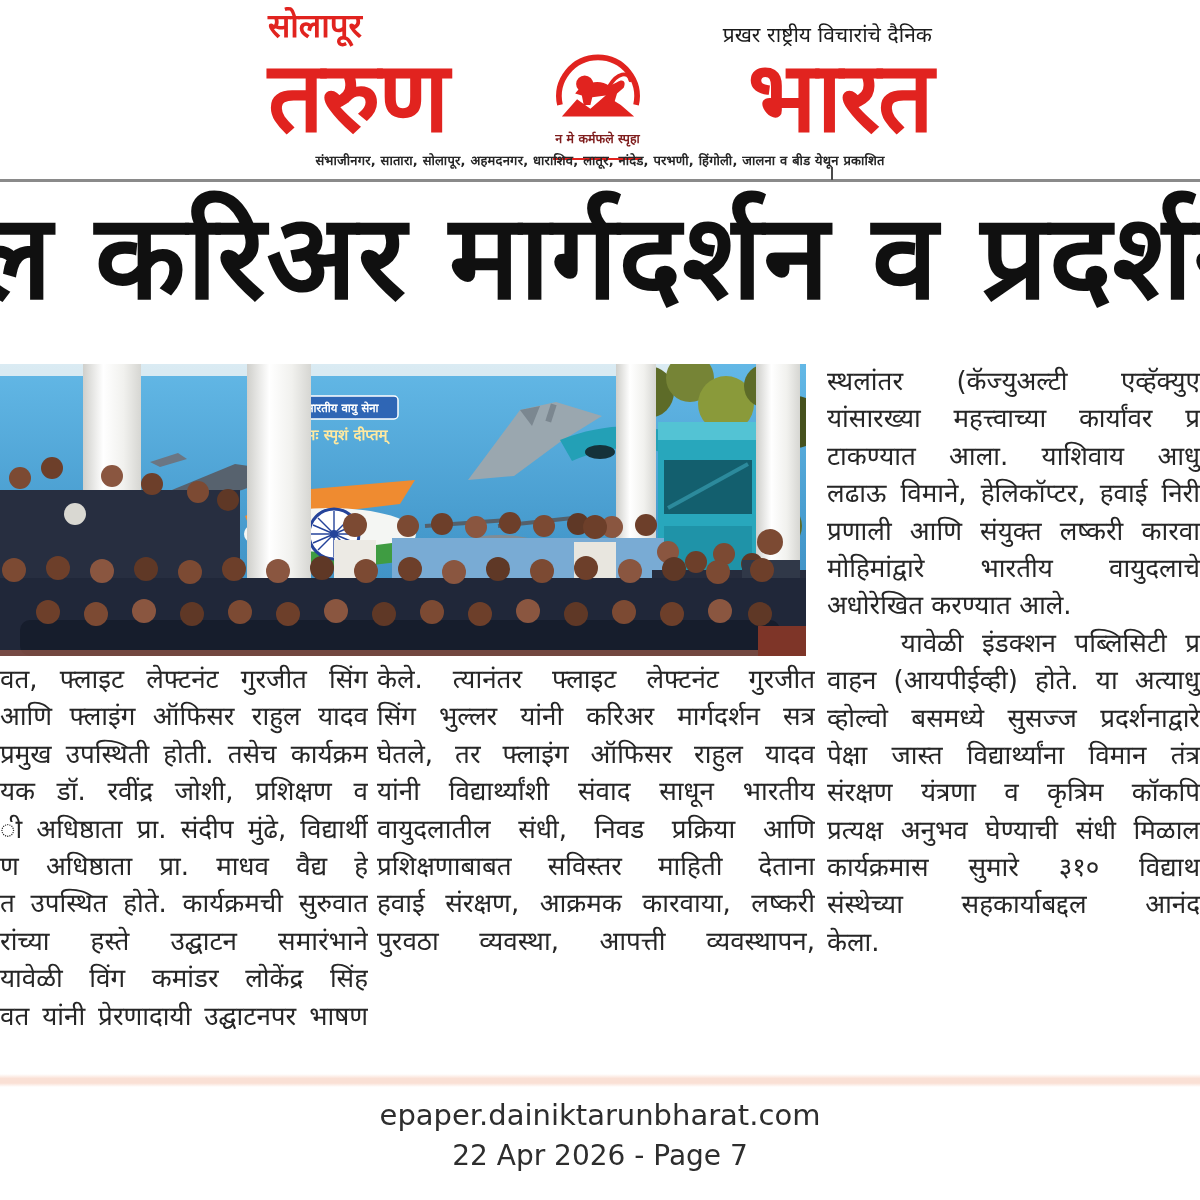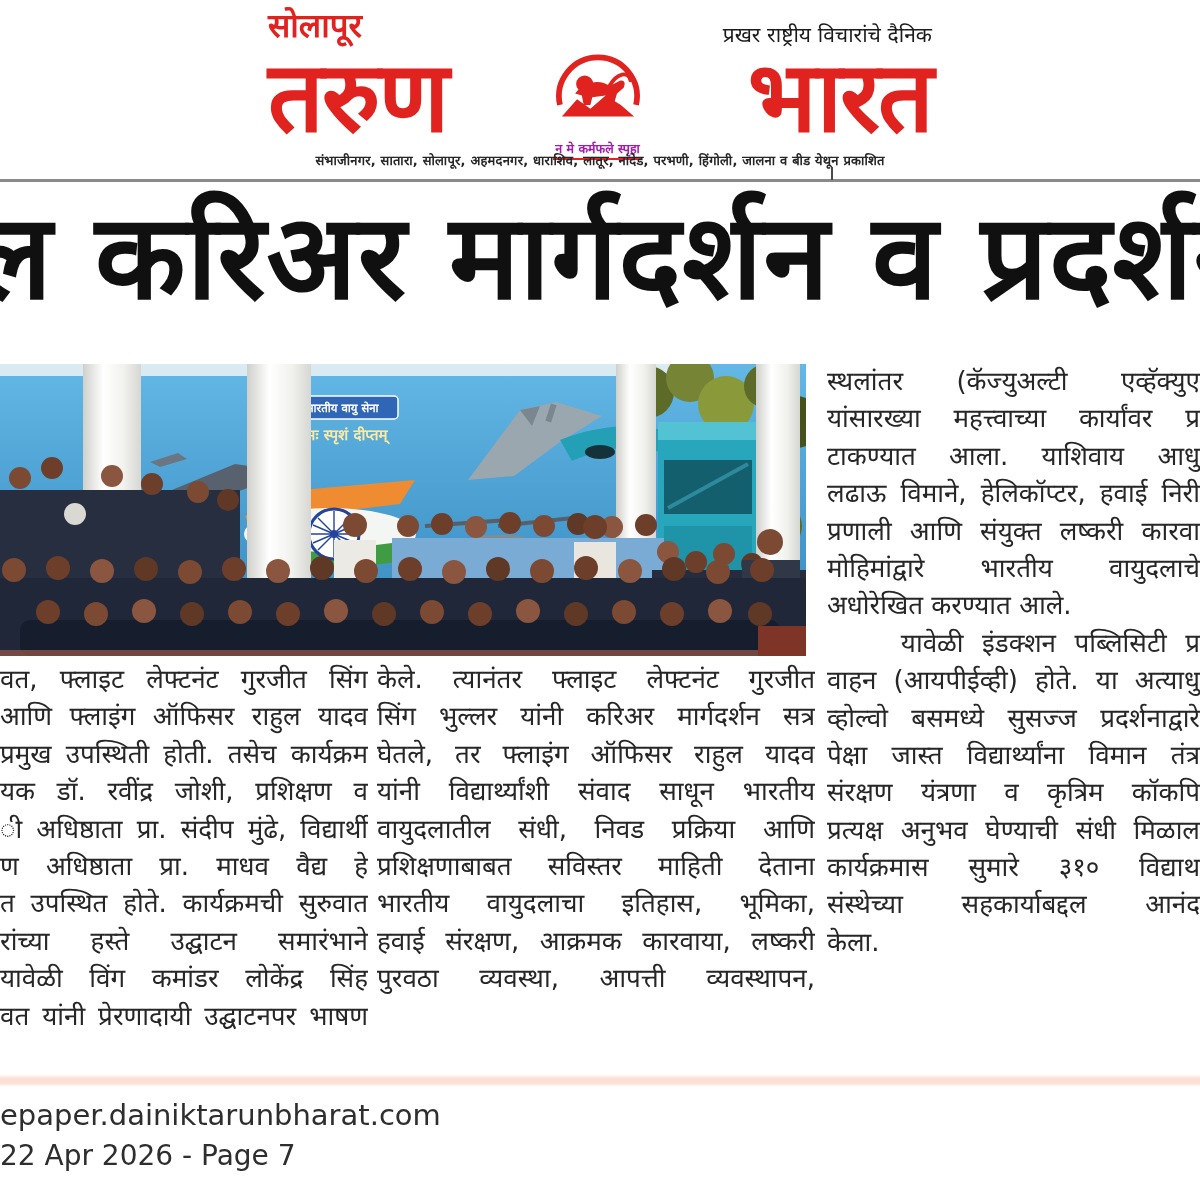--- a/index.html
+++ b/index.html
@@ -8,21 +8,21 @@
     background:#ffffff;
     font-family:"DejaVu Sans", sans-serif;
   }
   .abs{position:absolute;}
   
   .edition{left:268px;top:8px;font-size:33px;font-weight:bold;color:#e1231f;line-height:1.1;}
   .tagline{right:268px;top:20px;font-size:21px;font-weight:normal;color:#1b1b1b;}
   .title-row{left:268px;top:34px;width:664px;display:flex;justify-content:space-between;align-items:center;}
   .title-word{font-size:98px;font-weight:bold;color:#e1231f;line-height:1.05;letter-spacing:-2px;white-space:nowrap;}
   .logo-col{display:flex;flex-direction:column;align-items:center;margin-top:12px;}
-  .motto{font-size:12.5px;font-weight:bold;color:#a21caf;border-bottom:2px solid #e1231f;padding:0 2px 1px;margin-top:16px;white-space:nowrap;}
+  .motto{font-size:12.5px;font-weight:bold;color:#7f1d1d;border-bottom:2px solid #e1231f;padding:0 2px 11px;margin-top:6px;white-space:nowrap;}
   .cities{left:268px;top:151px;width:664px;text-align:center;font-size:13px;font-weight:bold;color:#262626;letter-spacing:.2px;white-space:nowrap;}
   .header-rule{left:0;top:179px;width:1200px;height:3px;background:#8a8a8a;}
   .header-tick{left:831px;top:167px;width:2px;height:13px;background:#4a4a4a;}
   
   .headline{left:-28px;top:186px;font-size:118px;font-weight:bold;color:#101010;
     white-space:nowrap;line-height:1.2;font-family:"DejaVu Serif", serif;letter-spacing:1px;}
   
   .photo{left:0;top:364px;width:806px;height:292px;}
   .photo svg{display:block;}
   
@@ -30,21 +30,21 @@
     font-family:"DejaVu Sans", sans-serif;}
   .col-left{left:0;top:661px;width:368px;}
   .col-middle{left:377px;top:661px;width:438px;}
   .col-right{left:827px;top:363px;width:373px;}
   .bodyline{text-align:justify;text-align-last:justify;text-justify:inter-word;
     white-space:nowrap;overflow:hidden;height:37.4px;}
   .bodyline.endline{text-align-last:left;}
   
   .pink-band{left:0;top:1074px;width:1200px;height:13px;
     background:linear-gradient(#ffffff 0%,#fae0d5 35%,#fae0d5 70%,#ffffff 100%);}
-  .footer{left:0;top:1098px;width:1200px;color:#2e2e2e;}
+  .footer{left:0;top:1098px;width:1200px;text-align:center;color:#2e2e2e;}
   .footer-site{font-size:29px;}
   .footer-date{font-size:28px;margin-top:7px;}
 </style>
 </head>
 <body>
 
 <div class="abs edition">सोलापूर</div>
 <div class="abs tagline">प्रखर राष्ट्रीय विचारांचे दैनिक</div>
 
 <div class="abs title-row">
@@ -248,21 +248,20 @@
     <div class="bodyline">यावेळी विंग कमांडर लोकेंद्र सिंह</div>
     <div class="bodyline">वत यांनी प्रेरणादायी उद्घाटनपर भाषण</div>
   </div>
 <div class="abs col col-middle">
     <div class="bodyline">केले. त्यानंतर फ्लाइट लेफ्टनंट गुरजीत</div>
     <div class="bodyline">सिंग भुल्लर यांनी करिअर मार्गदर्शन सत्र</div>
     <div class="bodyline">घेतले, तर फ्लाइंग ऑफिसर राहुल यादव</div>
     <div class="bodyline">यांनी विद्यार्थ्यांशी संवाद साधून भारतीय</div>
     <div class="bodyline">वायुदलातील संधी, निवड प्रक्रिया आणि</div>
     <div class="bodyline">प्रशिक्षणाबाबत सविस्तर माहिती देताना</div>
-    <div class="bodyline">भारतीय वायुदलाचा इतिहास, भूमिका,</div>
     <div class="bodyline">हवाई संरक्षण, आक्रमक कारवाया, लष्करी</div>
     <div class="bodyline">पुरवठा व्यवस्था, आपत्ती व्यवस्थापन,</div>
   </div>
 <div class="abs col col-right">
     <div class="bodyline">स्थलांतर (कॅज्युअल्टी एव्हॅक्युए</div>
     <div class="bodyline">यांसारख्या महत्त्वाच्या कार्यांवर प्र</div>
     <div class="bodyline">टाकण्यात आला. याशिवाय आधु</div>
     <div class="bodyline">लढाऊ विमाने, हेलिकॉप्टर, हवाई निरी</div>
     <div class="bodyline">प्रणाली आणि संयुक्त लष्करी कारवा</div>
     <div class="bodyline">मोहिमांद्वारे भारतीय वायुदलाचे</div>

